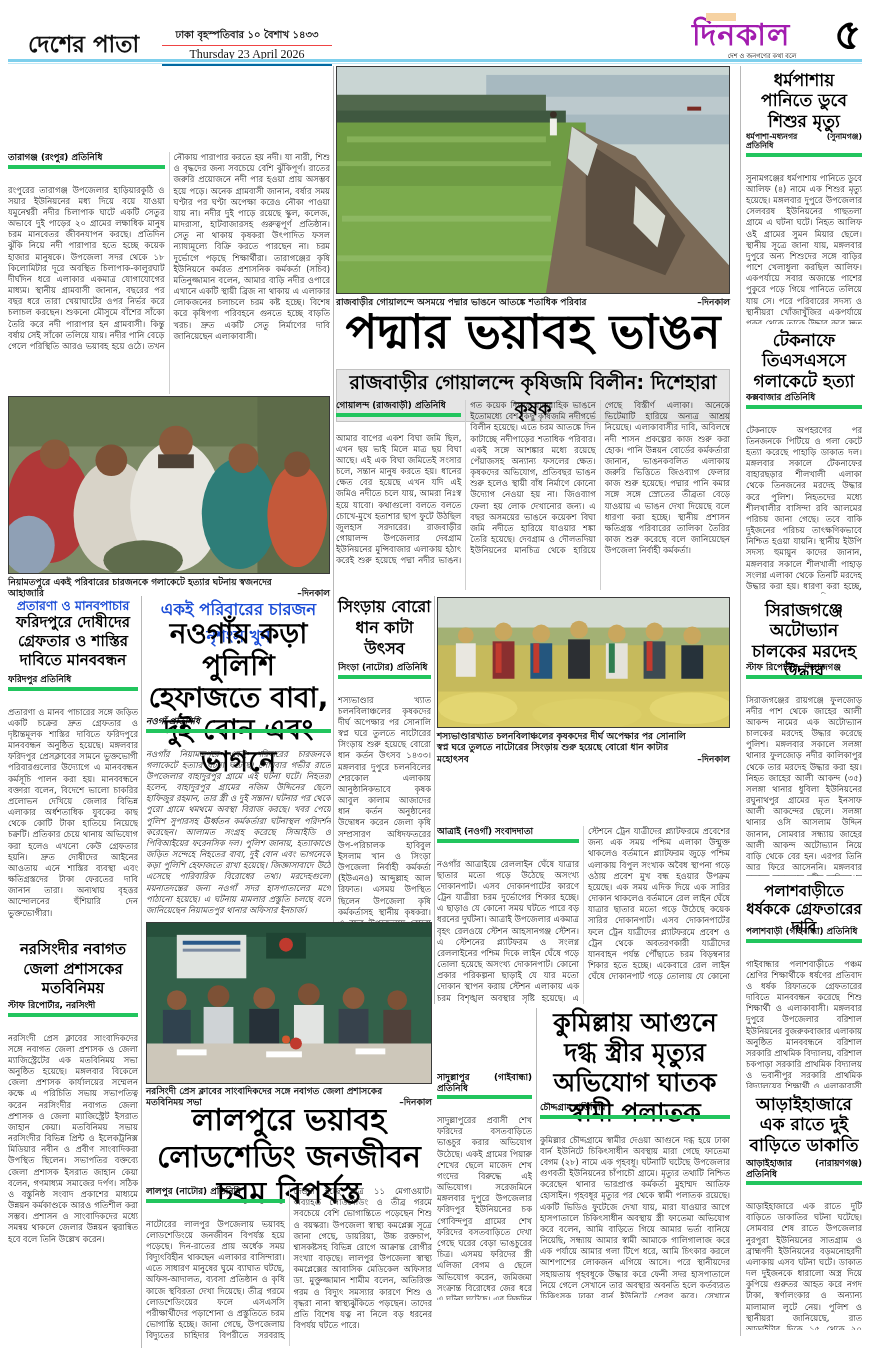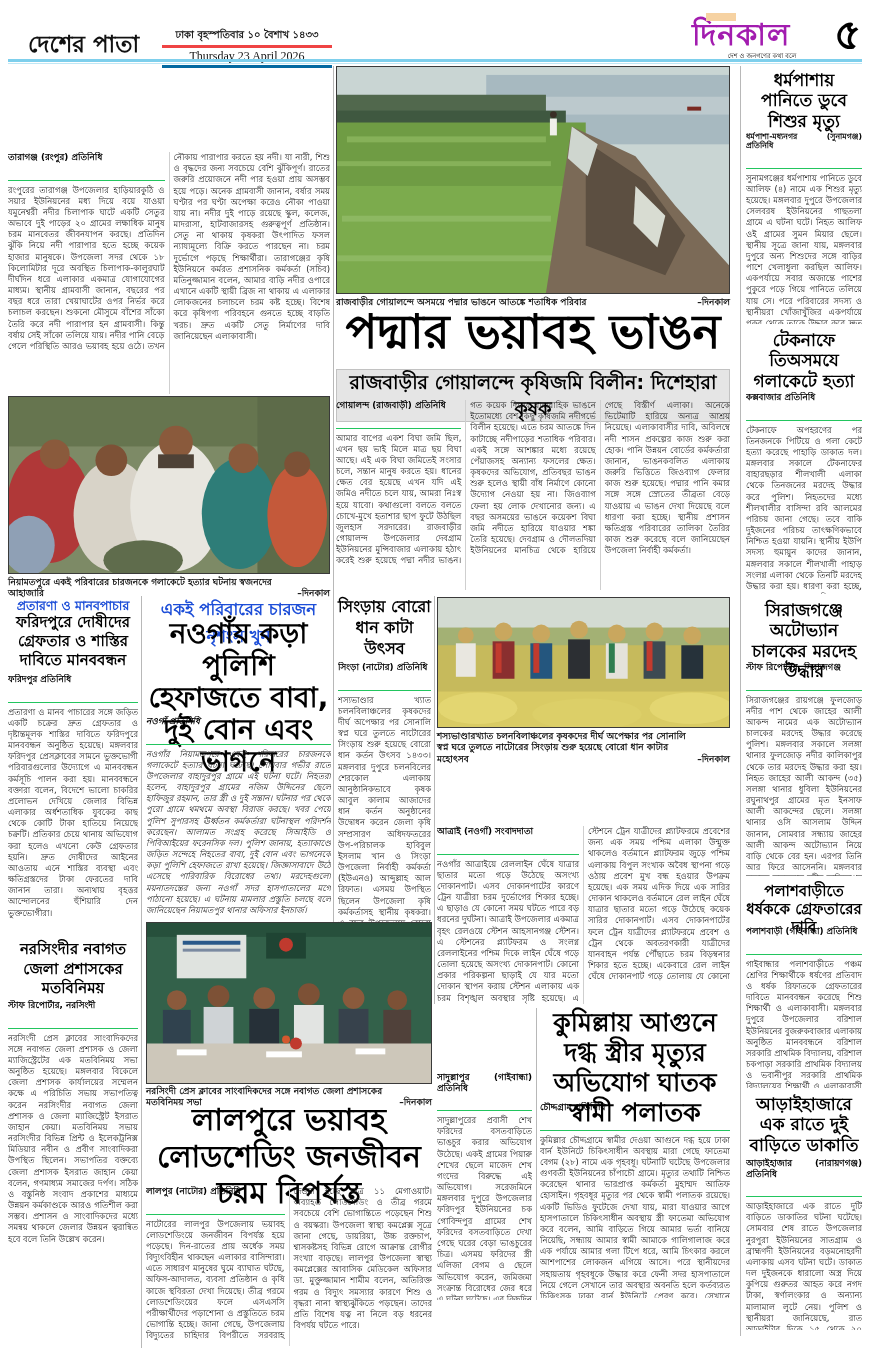--- a/index.html
+++ b/index.html
@@ -2,33 +2,33 @@
 <html><head>
 <meta charset="utf-8">
 <style>
   html,body{margin:0;padding:0;background:#e9e9e9;}
   .page{position:relative;width:870px;height:1352px;background:#fff;overflow:hidden;
         font-family:"DejaVu Sans","Liberation Sans",sans-serif;color:#111;}
   .abs{position:absolute;}
   .hl{font-weight:bold;text-align:center;color:#000;}
   .kicker{font-weight:bold;text-align:center;color:#1d4ed8;}
   .body{font-size:8.4px;line-height:1.33;text-align:justify;color:#1c1c1c;overflow:hidden;}
-  .byline{font-weight:bold;font-size:8.8px;color:#000;border-bottom:1px solid #22c55e;
-          padding-bottom:17px;margin-bottom:4px;line-height:1.2;}
+  .byline{font-weight:bold;font-size:8.8px;color:#000;border-bottom:4px solid #22c55e;
+          padding-bottom:2px;margin-bottom:16px;line-height:1.2;}
   .cols2{column-count:2;column-gap:9px;column-rule:1px solid #cfcfcf;}
   .cols3{column-count:3;column-gap:9px;column-rule:1px solid #cfcfcf;}
   .photo{border:1px solid #3a3a3a;box-sizing:border-box;}
   .photo svg{display:block;width:100%;height:100%;}
   .cap{font-size:9px;font-weight:bold;line-height:1.25;display:flex;justify-content:space-between;
        align-items:flex-end;gap:8px;color:#111;}
   .cap .credit{white-space:nowrap;}
   .vrule{position:absolute;width:1px;background:#b8b8b8;}
   .subhead{background:#e5e5e5;border:1px solid #c2c2c2;font-weight:bold;text-align:center;color:#000;}
   .dl{ text-align:center;}
-  .dl .bn{font-size:10px;font-weight:bold;border-bottom:3px solid #ef4444;padding-bottom:1px;}
+  .dl .bn{font-size:10px;font-weight:bold;border-bottom:1px solid #ef4444;padding-bottom:1px;}
   .dl .en{font-family:"Liberation Serif","DejaVu Serif",serif;font-size:12px;
           border-bottom:3px solid #0369a1;padding:1px 6px;}
   .logo-main{font-size:30px;font-weight:900;letter-spacing:1px;line-height:1;color:#a21caf;}
   .logo-tag{font-size:6.5px;text-align:center;color:#000;margin-top:1px;}
   .logo-chip{position:absolute;left:14px;top:-7px;width:30px;height:8px;background:#f6d2a2;}
   .pagenum{font-size:42px;font-weight:bold;line-height:1;color:#000;}
 </style>
 </head>
 <body>
 
@@ -240,21 +240,21 @@
     <div class="byline">চৌদ্দগ্রাম প্রতিনিধি</div>
     <span>কুমিল্লার চৌদ্দগ্রামে স্বামীর দেওয়া আগুনে দগ্ধ হয়ে ঢাকা বার্ন ইউনিটে চিকিৎসাধীন অবস্থায় মারা গেছে ফাতেমা বেগম (২৮) নামে এক গৃহবধূ। ঘটনাটি ঘটেছে উপজেলার গুণবতী ইউনিয়নের চাঁপাচৌ গ্রামে। মৃত্যুর তথ্যটি নিশ্চিত করেছেন থানার ভারপ্রাপ্ত কর্মকর্তা মুহাম্মদ আতিফ হোসাইন। গৃহবধূর মৃত্যুর পর থেকে স্বামী পলাতক রয়েছে। একটি ভিডিও ফুটেজে দেখা যায়, মারা যাওয়ার আগে হাসপাতালে চিকিৎসাধীন অবস্থায় স্ত্রী ফাতেমা অভিযোগ করে বলেন, আমি বাড়িতে গিয়ে আমার ভর্তা বানিয়ে নিয়েছি, সন্ধ্যায় আমার স্বামী আমাকে গালিগালাজ করে এক পর্যায়ে আমার গলা টিপে ধরে, আমি চিৎকার করলে আশপাশের লোকজন এগিয়ে আসে। পরে স্থানীয়দের সহায়তায় গৃহবধূকে উদ্ধার করে ফেনী সদর হাসপাতালে নিয়ে গেলে সেখানে তার অবস্থার অবনতি হলে কর্তব্যরত চিকিৎসক ঢাকা বার্ন ইউনিটে প্রেরণ করে। সেখানে চিকিৎসাধীন অবস্থায় রবিবার ভোরে গৃহবধূ ফাতেমা মারা গেলে তার স্বজনরা বিনা ময়নাতদন্তে লাশ নিয়ে আসার চেষ্টা করলে হাসপাতাল কর্তৃপক্ষ শাহবাগ থানা পুলিশকে অবগত করে। জানা যায়, গত ১৩ এপ্রিল রাতে পারিবারিক কলহের জের ধরে ফাতেমা বেগম নামে ওই গৃহবধূ অগ্নিদগ্ধ হয়। ওসি আরো জানান, প্রাথমিক তদন্তে জানা গেছে, ফাতেমার স্বামী জাবেদ হোসেন একজন গাড়ি চালক।</span>
   </div>
 
   <div class="abs hl" style="left:746px;top:70px;width:116px;font-size:17px;line-height:1.2;">ধর্মপাশায় পানিতে ডুবে শিশুর মৃত্যু</div>
   <div class="abs body" style="left:746px;top:132px;width:116px;height:192px;">
     <div class="byline" style="font-size:7.8px;">ধর্মপাশা-মধ্যনগর (সুনামগঞ্জ) প্রতিনিধি</div>
     <span>সুনামগঞ্জের ধর্মপাশায় পানিতে ডুবে আলিফ (৪) নামে এক শিশুর মৃত্যু হয়েছে। মঙ্গলবার দুপুরে উপজেলার সেলবরষ ইউনিয়নের গাছতলা গ্রামে এ ঘটনা ঘটে। নিহত আলিফ ওই গ্রামের সুমন মিয়ার ছেলে। স্থানীয় সূত্রে জানা যায়, মঙ্গলবার দুপুরে অন্য শিশুদের সঙ্গে বাড়ির পাশে খেলাধুলা করছিল আলিফ। একপর্যায়ে সবার অজান্তে পাশের পুকুরে পড়ে গিয়ে পানিতে তলিয়ে যায় সে। পরে পরিবারের সদস্য ও স্থানীয়রা খোঁজাখুঁজির একপর্যায়ে পুকুর থেকে তাকে উদ্ধার করে দ্রুত ধর্মপাশা উপজেলা স্বাস্থ্য কমপ্লেক্সে নিয়ে যান। সেখানে কর্তব্যরত চিকিৎসক আলিফকে মৃত ঘোষণা করেন। ঘটনার সত্যতা নিশ্চিত করেছেন সেলবরষ ইউনিয়ন পরিষদের চেয়ারম্যান গোলাম ফরিদ খোকা।</span>
   </div>
 
-  <div class="abs hl" style="left:746px;top:330px;width:116px;font-size:17px;line-height:1.2;">টেকনাফে তিঅসমযে গলাকেটে হত্যা</div>
+  <div class="abs hl" style="left:746px;top:330px;width:116px;font-size:17px;line-height:1.2;">টেকনাফে তিএসএসসে গলাকেটে হত্যা</div>
   <div class="abs body" style="left:746px;top:392px;width:116px;height:202px;">
     <div class="byline">কক্সবাজার প্রতিনিধি</div>
     <span>টেকনাফে অপহরণের পর তিনজনকে পিটিয়ে ও গলা কেটে হত্যা করেছে পাহাড়ি ডাকাত দল। মঙ্গলবার সকালে টেকনাফের বাহারছড়ার শীলখালী এলাকা থেকে তিনজনের মরদেহ উদ্ধার করে পুলিশ। নিহতদের মধ্যে শীলখালীর বাসিন্দা রবি আলমের পরিচয় জানা গেছে। তবে বাকি দুইজনের পরিচয় তাৎক্ষণিকভাবে নিশ্চিত হওয়া যায়নি। স্থানীয় ইউপি সদস্য হুমায়ুন কাদের জানান, মঙ্গলবার সকালে শীলখালী পাহাড় সংলগ্ন এলাকা থেকে তিনটি মরদেহ উদ্ধার করা হয়। ধারণা করা হচ্ছে, রাতে অথবা ভোরের দিকে তাদের অপহরণ করা হয়েছিল। নিহতদের মধ্যে একজন তার আত্মীয় বলে তিনি উল্লেখ করেন। দুইজন নিখোঁজ রয়েছে, যাদের খোঁজ চলছে। ঘটনাটি নিশ্চিত করেছেন বাহারছড়া তদন্ত কেন্দ্রের ইনচার্জ পুলিশ পরিদর্শক নুরুল বিশ্বাস।</span>
   </div>
 
   <div class="abs hl" style="left:746px;top:600px;width:116px;font-size:17px;line-height:1.2;">সিরাজগঞ্জে অটোভ্যান চালকের মরদেহ উদ্ধার</div>
   <div class="abs body" style="left:746px;top:662px;width:116px;height:214px;">
     <div class="byline">স্টাফ রিপোর্টার, সিরাজগঞ্জ</div>
     <span>সিরাজগঞ্জের রায়গঞ্জে ফুলজোড় নদীর পাশ থেকে জাহের আলী আকন্দ নামের এক অটোভ্যান চালকের মরদেহ উদ্ধার করেছে পুলিশ। মঙ্গলবার সকালে সলঙ্গা থানার ফুলজোড় নদীর কালিকাপুর থেকে তার মরদেহ উদ্ধার করা হয়। নিহত জাহের আলী আকন্দ (৩৫) সলঙ্গা থানার ধুবিলা ইউনিয়নের রঘুনাথপুর গ্রামের মৃত ইনসাফ আলী আকন্দের ছেলে। সলঙ্গা থানার ওসি আসলাম উদ্দিন জানান, সোমবার সন্ধ্যায় জাহের আলী আকন্দ অটোভ্যান নিয়ে বাড়ি থেকে বের হন। এরপর তিনি আর ফিরে আসেননি। মঙ্গলবার সকালে ফুলজোড় নদীর কালিকাপুর এলাকায় একটি মরদেহ পড়ে থাকতে দেখে এলাকাবাসী পুলিশে খবর দেয়। খবর পেয়ে পুলিশ ঘটনাস্থলে পৌঁছে নিহতের মরদেহটি উদ্ধার করে ময়নাতদন্তের জন্য সিরাজগঞ্জের শহীদ এম মনসুর আলী মেডিকেল কলেজ হাসপাতালে পাঠায়।</span>
   </div>

